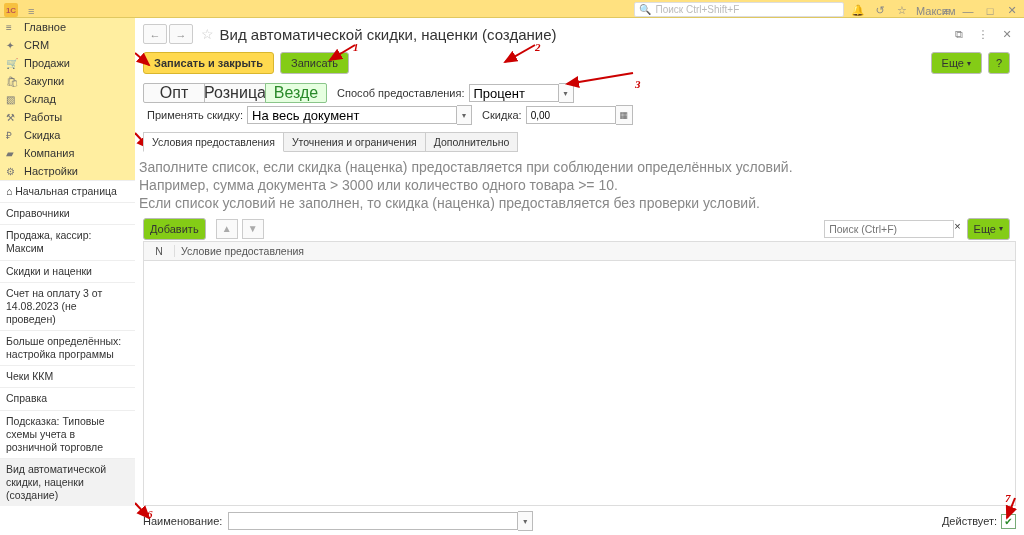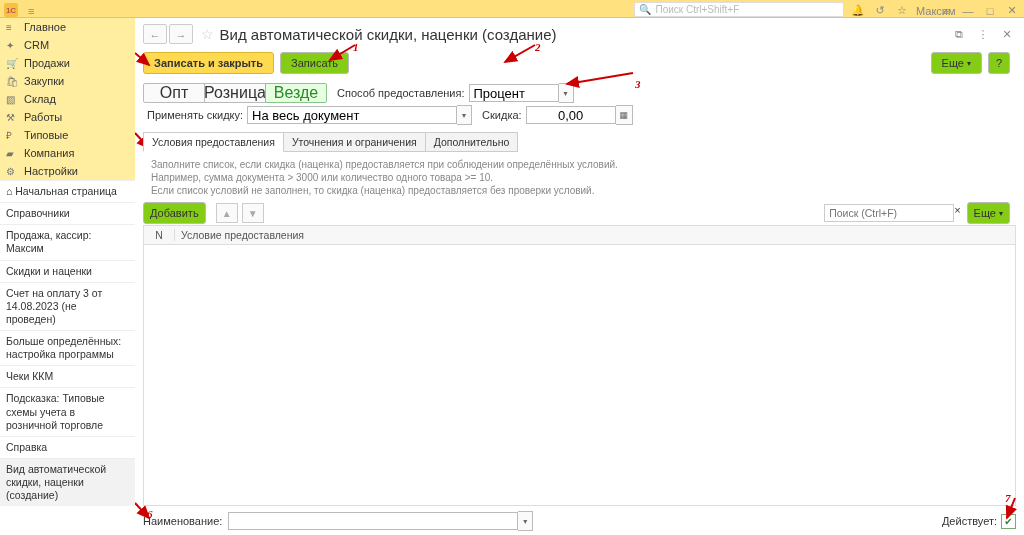--- a/index.html
+++ b/index.html
@@ -33,27 +33,27 @@
   .filterrow{display:flex;align-items:center;padding:0 8px;height:22px}
   .seg{display:flex}
   .seg .sbtn{width:60px;height:18px;border:1px solid #bbb;background:#fafafa;display:flex;align-items:center;justify-content:center;font-size:16px;margin-left:-1px}
   .seg .sbtn:first-child{margin-left:0;border-radius:2px 0 0 2px}
   .seg .sbtn:last-child{border-radius:0 2px 2px 0}
   .seg .sbtn.active{background:#e6ffe0;color:#2a8a2a;border-color:#8ac58a;position:relative;z-index:1}
   .lbl{margin-left:10px;margin-right:4px;font-size:11px;color:#333}
   .combo{display:flex;align-items:center}
   .combo input{height:16px;border:1px solid #bbb;font-size:13px;padding:0 4px}
   .combo .dd{width:14px;height:18px;border:1px solid #bbb;border-left:0;background:#fafafa;display:flex;align-items:center;justify-content:center;font-size:8px;color:#666}
-  .numbox{height:16px;border:1px solid #bbb;text-align:center;padding:0 4px;font-size:13px;width:80px}
+  .numbox{height:16px;border:1px solid #bbb;text-align:left;padding:0 4px;font-size:10px;width:80px}
   .calbtn{width:16px;height:18px;border:1px solid #bbb;border-left:0;background:#fafafa;display:flex;align-items:center;justify-content:center;font-size:9px;color:#666}
   .tabs{display:flex;margin:6px 8px 0 8px}
   .tab{border:1px solid #ccc;background:#f3f3f3;height:18px;padding:0 8px;display:flex;align-items:center;font-size:10.5px;margin-right:-1px}
   .tab.active{background:#fff;border-bottom-color:#fff;position:relative;z-index:1}
   .hint{margin:6px 10px 4px 150px? }
-  .hint{margin:6px 8px 4px 16px;color:#888;font-size:10px;line-height:1.3}
+  .hint{margin:6px 8px 4px 4px;color:#888;font-size:14px;line-height:1.3}
   .tbrow{display:flex;align-items:center;padding:0 8px;height:24px}
   .arrowbtn{width:20px;height:18px;border:1px solid #ccc;background:#fafafa;margin-left:4px;display:flex;align-items:center;justify-content:center;color:#aaa;font-size:10px}
   .searchfld{margin-left:auto;display:flex}
   .searchfld input{width:120px;height:16px;border:1px solid #ccc;font-size:10.5px;padding:0 4px;color:#bbb}
   .grid{flex:1;margin:0 8px;border:1px solid #ddd;background:#fff;overflow:hidden}
   .ghdr{display:flex;background:#f7f7f7;border-bottom:1px solid #ddd;height:18px;align-items:center;font-size:10.5px;color:#555}
   .ghdr .c1{width:30px;text-align:center;border-right:1px solid #ddd}
   .ghdr .c2{flex:1;padding-left:6px}
   .footer{display:flex;align-items:center;height:22px;padding:4px 8px;border-top:0}
   .footer .lbl2{margin-right:6px}
@@ -107,40 +107,40 @@
       <div class="row">
           <span class="ic">▧</span>
           <span>Склад</span>
         </div>
       <div class="row">
           <span class="ic">⚒</span>
           <span>Работы</span>
         </div>
       <div class="row">
           <span class="ic">₽</span>
-          <span>Типовые</span>
+          <span>Скидка</span>
         </div>
       <div class="row">
           <span class="ic">▰</span>
           <span>Компания</span>
         </div>
       <div class="row">
           <span class="ic">⚙</span>
           <span>Настройки</span>
         </div>
     </div>
     <div class="sub"><span>⌂</span> <span>Начальная страница</span></div>
     <div class="sub">Справочники</div>
     <div class="sub">Продажа, кассир: Максим</div>
     <div class="sub">Скидки и наценки</div>
     <div class="sub">Счет на оплату 3 от 14.08.2023 (не проведен)</div>
     <div class="sub">Больше определённых: настройка программы</div>
     <div class="sub">Чеки ККМ</div>
+    <div class="sub">Справка</div>
     <div class="sub">Подсказка: Типовые схемы учета в розничной торговле</div>
-    <div class="sub">Справка</div>
     <div class="sub active">Вид автоматической скидки, наценки (создание)</div>
   </div>
 
   <div class="main">
     <div class="formbar">
       <div class="navbtn">←</div>
       <div class="navbtn">→</div>
       <span class="star">☆</span>
       <span class="formtitle">Вид автоматической скидки, наценки (создание)</span>
       <div class="spacer"></div>

